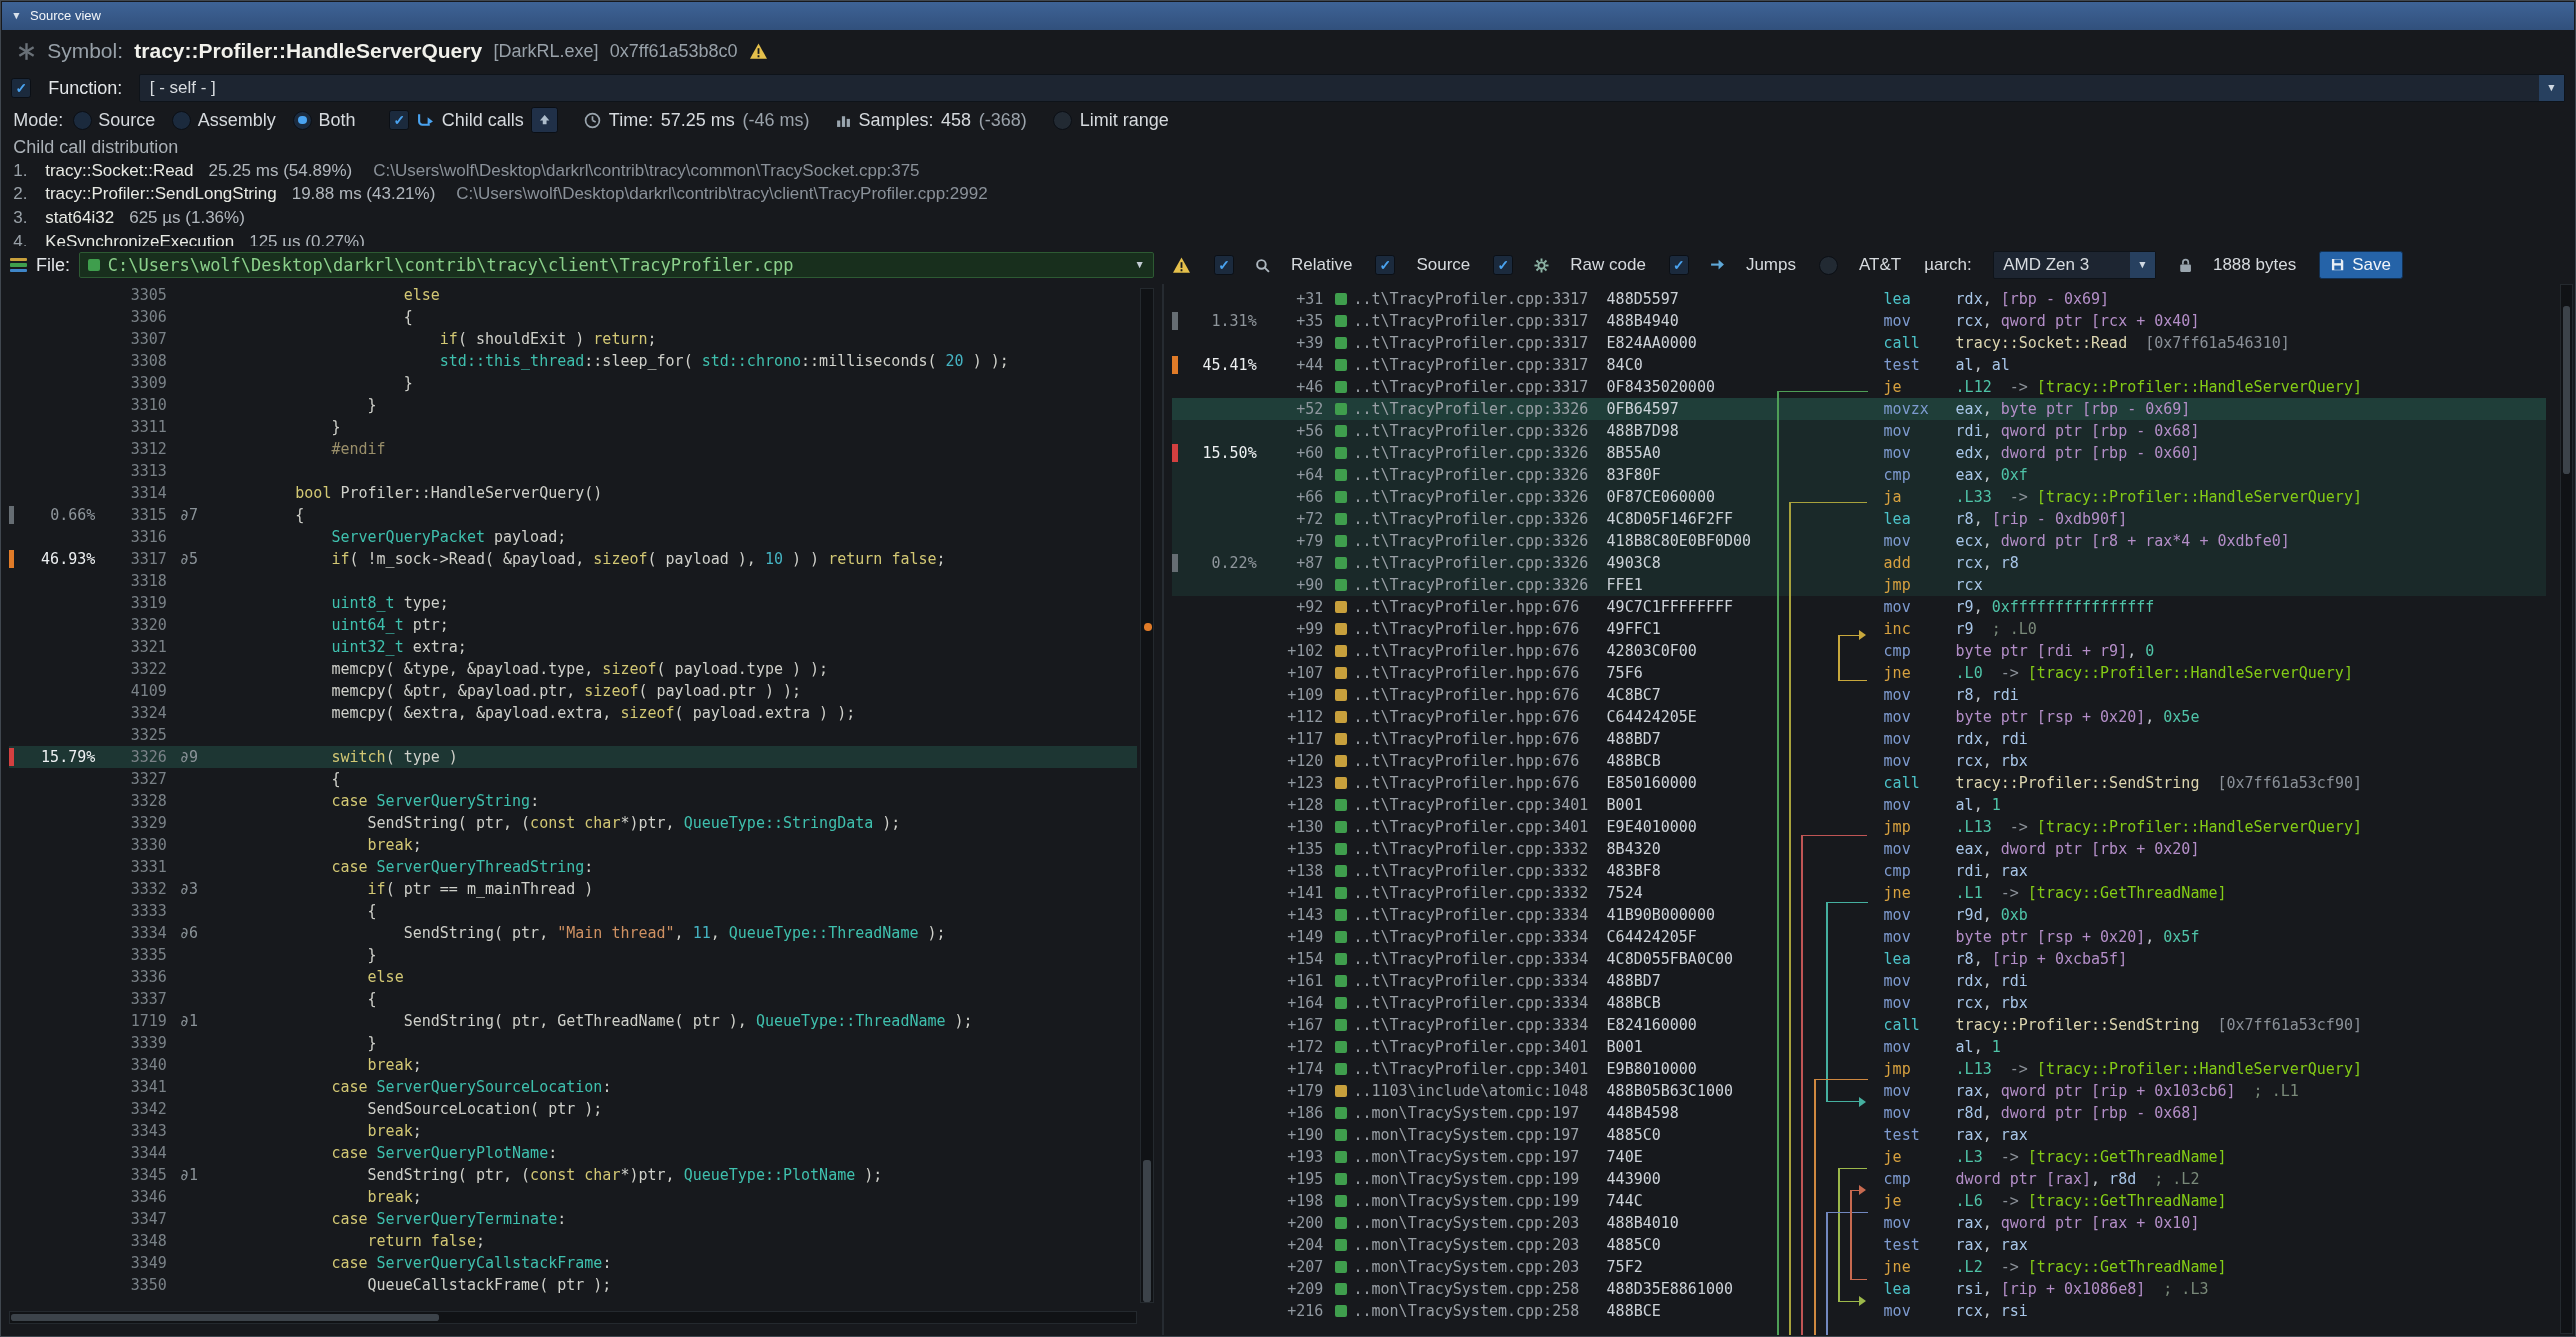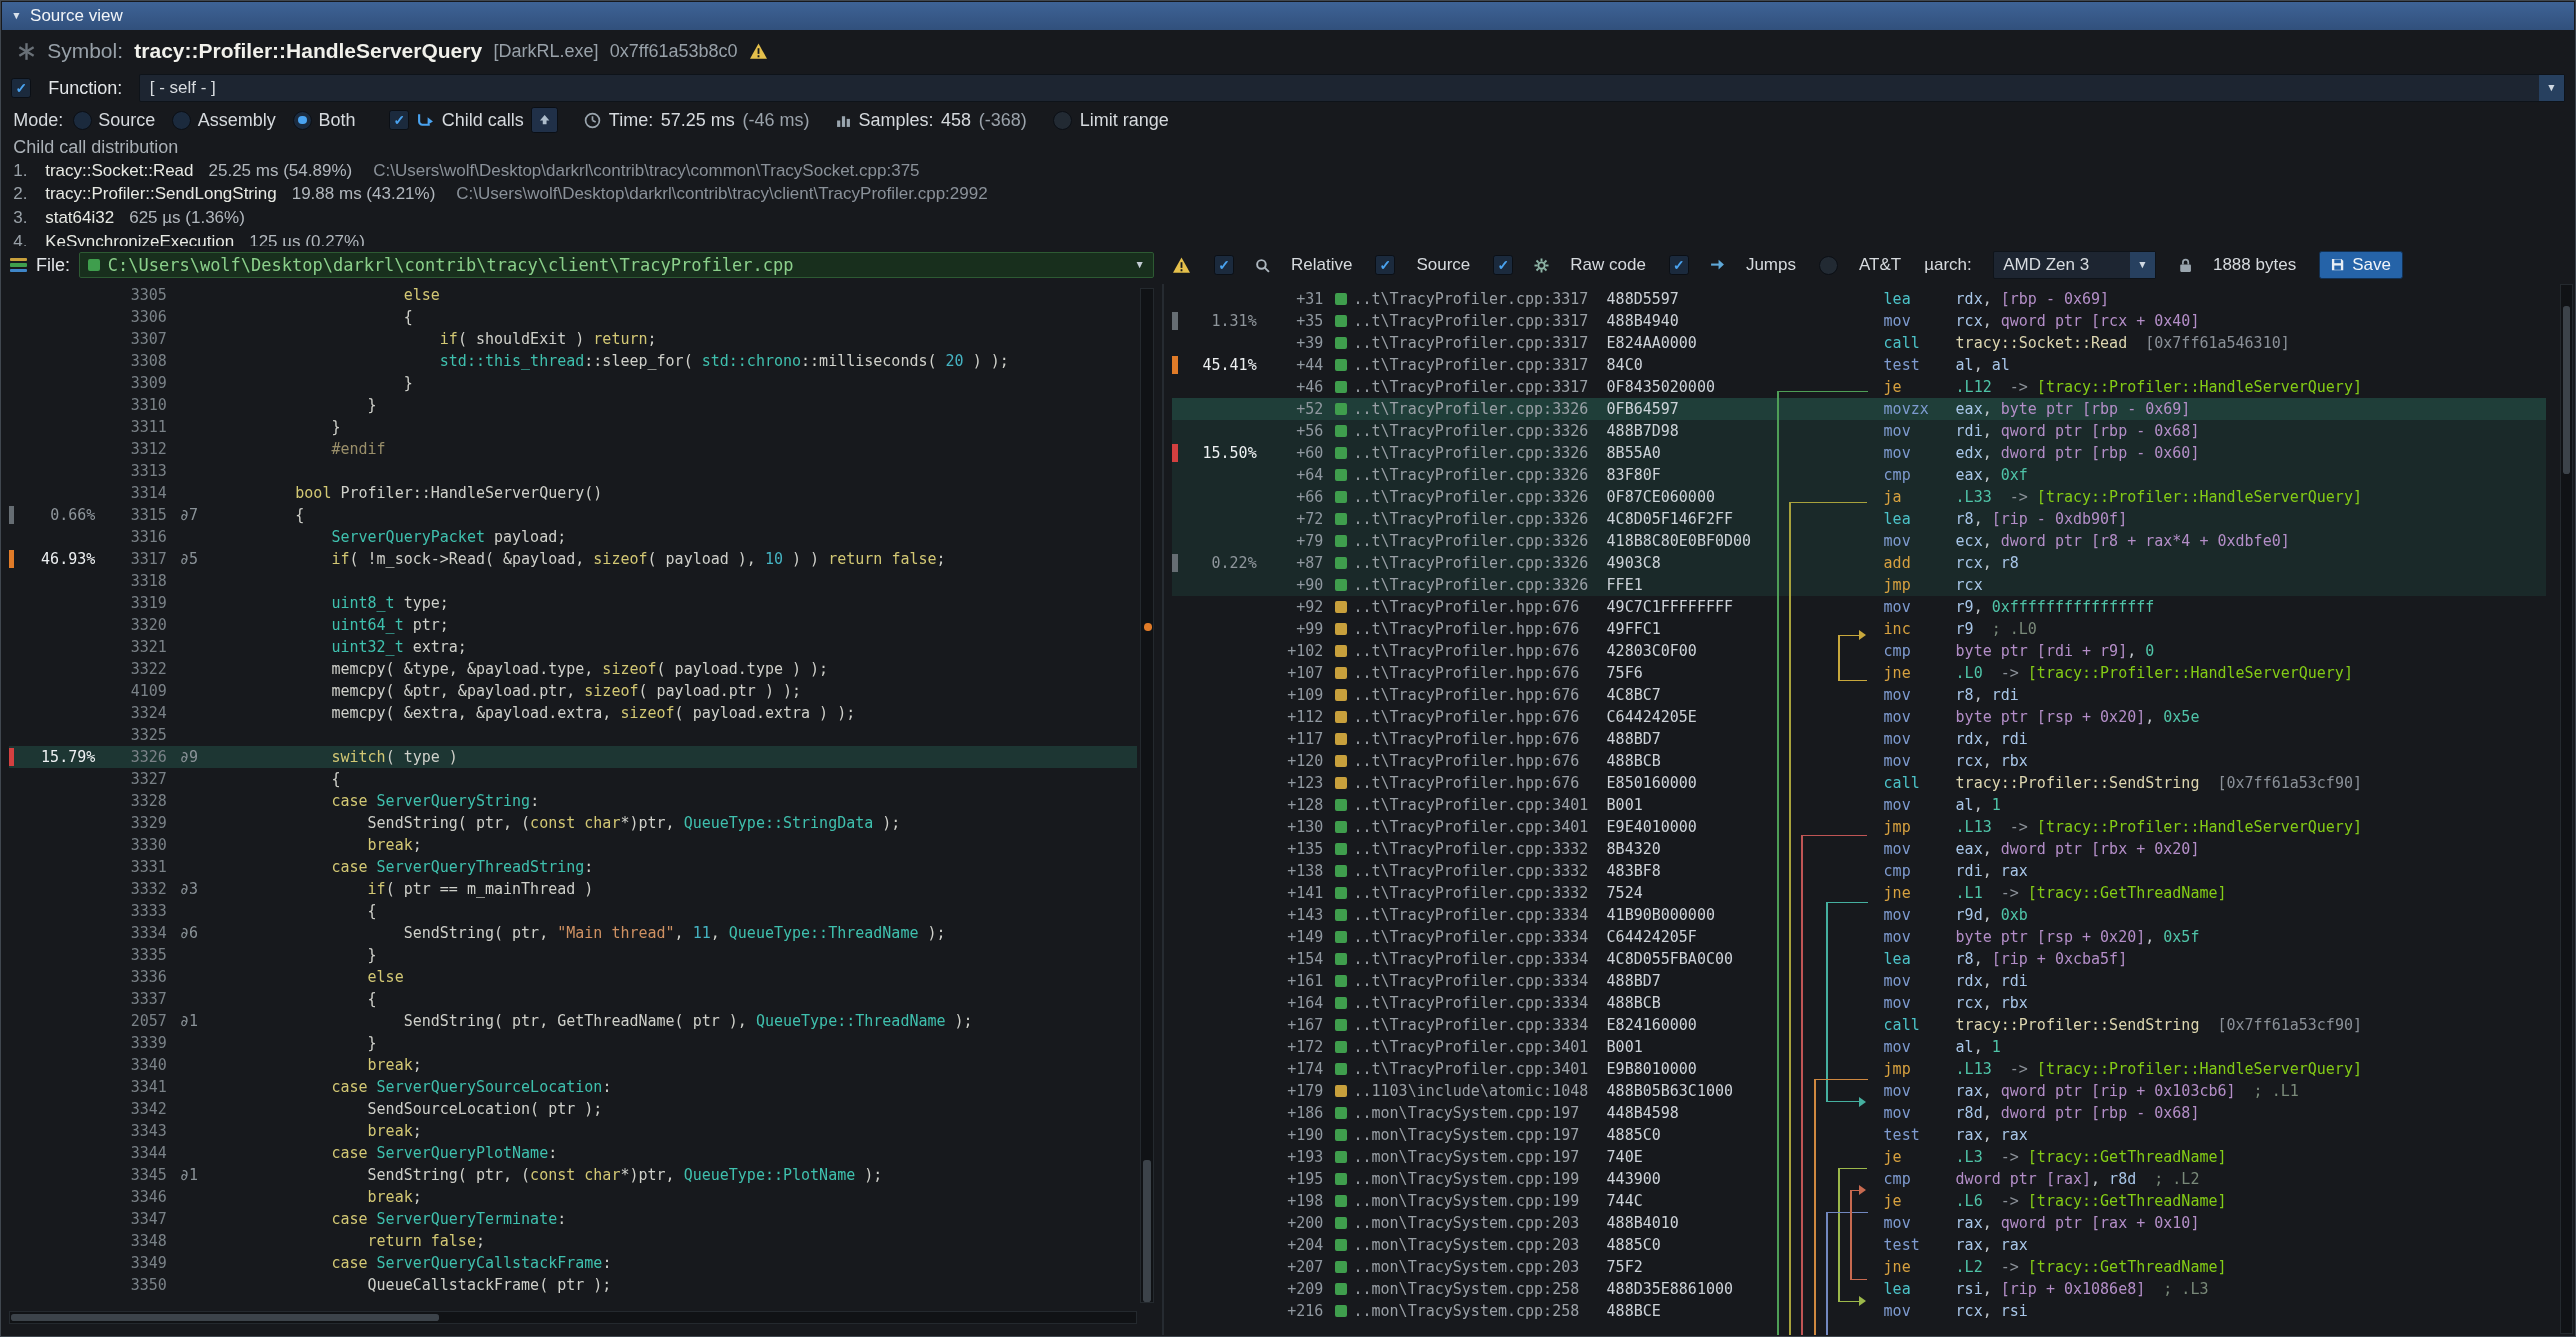--- a/index.html
+++ b/index.html
@@ -3,21 +3,21 @@
 <meta charset="utf-8">
 <style>
   html,body{margin:0;padding:0;background:#0b0c0e;}
   body{width:2576px;height:1338px;overflow:hidden;font-family:"Liberation Sans",sans-serif;color:#d6dade;}
   #window{position:absolute;inset:0;background:#17191d;border:0.9px solid #40474f;box-sizing:border-box;}
 
   
   #titlebar{position:absolute;left:0.9px;top:0.9px;right:0.9px;height:28px;background:linear-gradient(180deg,#3e6396,#31507c);
     display:flex;align-items:center;gap:8.5px;padding-left:9.4px;box-sizing:border-box;}
   #titlebar .tri{font-size:10.4px;color:#d9e2ec;}
-  #titlebar .ttl{font-size:17px;color:#f2f5f8;}
+  #titlebar .ttl{font-size:13px;color:#f2f5f8;}
 
   
   #symbolrow{position:absolute;left:0.9px;top:29px;right:0.9px;height:42px;display:flex;align-items:center;gap:11.3px;padding-left:15px;}
   .symlabel{font-size:21px;color:#97a0a8;}
   .symname{font-size:21px;color:#f1f1ec;font-weight:bold;}
   .symmod,.symaddr{font-size:18px;color:#98a1a9;}
 
   
   .cb{width:18px;height:18px;background:#1b2a3d;border:0.9px solid #0b0f15;border-radius:2.8px;display:flex;align-items:center;justify-content:center;flex:none;}
   .cb.on::after{content:"✓";color:#4aa3f0;font-size:14px;font-weight:bold;line-height:1;}
@@ -369,21 +369,21 @@
         <div class="srow"><div class="sbar"></div><span class="spct p-sm"></span><span class="snum">3328</span><span class="smark"></span><span class="scode"><span class="c-pl">            </span><span class="c-kw">case</span><span class="c-pl"> </span><span class="c-ty">ServerQueryString</span><span class="c-pl">:</span></span></div>
         <div class="srow"><div class="sbar"></div><span class="spct p-sm"></span><span class="snum">3329</span><span class="smark"></span><span class="scode"><span class="c-pl">                SendString( ptr, (</span><span class="c-kw">const</span><span class="c-pl"> </span><span class="c-kw">char</span><span class="c-pl">*)ptr, </span><span class="c-ty">QueueType::StringData</span><span class="c-pl"> );</span></span></div>
         <div class="srow"><div class="sbar"></div><span class="spct p-sm"></span><span class="snum">3330</span><span class="smark"></span><span class="scode"><span class="c-pl">                </span><span class="c-kw">break</span><span class="c-pl">;</span></span></div>
         <div class="srow"><div class="sbar"></div><span class="spct p-sm"></span><span class="snum">3331</span><span class="smark"></span><span class="scode"><span class="c-pl">            </span><span class="c-kw">case</span><span class="c-pl"> </span><span class="c-ty">ServerQueryThreadString</span><span class="c-pl">:</span></span></div>
         <div class="srow"><div class="sbar"></div><span class="spct p-sm"></span><span class="snum">3332</span><span class="smark">∂3</span><span class="scode"><span class="c-pl">                </span><span class="c-kw">if</span><span class="c-pl">( ptr == m_mainThread )</span></span></div>
         <div class="srow"><div class="sbar"></div><span class="spct p-sm"></span><span class="snum">3333</span><span class="smark"></span><span class="scode"><span class="c-pl">                {</span></span></div>
         <div class="srow"><div class="sbar"></div><span class="spct p-sm"></span><span class="snum">3334</span><span class="smark">∂6</span><span class="scode"><span class="c-pl">                    SendString( ptr, </span><span class="c-str">"Main thread"</span><span class="c-pl">, </span><span class="c-num">11</span><span class="c-pl">, </span><span class="c-ty">QueueType::ThreadName</span><span class="c-pl"> );</span></span></div>
         <div class="srow"><div class="sbar"></div><span class="spct p-sm"></span><span class="snum">3335</span><span class="smark"></span><span class="scode"><span class="c-pl">                }</span></span></div>
         <div class="srow"><div class="sbar"></div><span class="spct p-sm"></span><span class="snum">3336</span><span class="smark"></span><span class="scode"><span class="c-pl">                </span><span class="c-kw">else</span></span></div>
         <div class="srow"><div class="sbar"></div><span class="spct p-sm"></span><span class="snum">3337</span><span class="smark"></span><span class="scode"><span class="c-pl">                {</span></span></div>
-        <div class="srow"><div class="sbar"></div><span class="spct p-sm"></span><span class="snum">2057</span><span class="smark">∂1</span><span class="scode"><span class="c-pl">                    SendString( ptr, GetThreadName( ptr ), </span><span class="c-ty">QueueType::ThreadName</span><span class="c-pl"> );</span></span></div>
+        <div class="srow"><div class="sbar"></div><span class="spct p-sm"></span><span class="snum">1719</span><span class="smark">∂1</span><span class="scode"><span class="c-pl">                    SendString( ptr, GetThreadName( ptr ), </span><span class="c-ty">QueueType::ThreadName</span><span class="c-pl"> );</span></span></div>
         <div class="srow"><div class="sbar"></div><span class="spct p-sm"></span><span class="snum">3339</span><span class="smark"></span><span class="scode"><span class="c-pl">                }</span></span></div>
         <div class="srow"><div class="sbar"></div><span class="spct p-sm"></span><span class="snum">3340</span><span class="smark"></span><span class="scode"><span class="c-pl">                </span><span class="c-kw">break</span><span class="c-pl">;</span></span></div>
         <div class="srow"><div class="sbar"></div><span class="spct p-sm"></span><span class="snum">3341</span><span class="smark"></span><span class="scode"><span class="c-pl">            </span><span class="c-kw">case</span><span class="c-pl"> </span><span class="c-ty">ServerQuerySourceLocation</span><span class="c-pl">:</span></span></div>
         <div class="srow"><div class="sbar"></div><span class="spct p-sm"></span><span class="snum">3342</span><span class="smark"></span><span class="scode"><span class="c-pl">                SendSourceLocation( ptr );</span></span></div>
         <div class="srow"><div class="sbar"></div><span class="spct p-sm"></span><span class="snum">3343</span><span class="smark"></span><span class="scode"><span class="c-pl">                </span><span class="c-kw">break</span><span class="c-pl">;</span></span></div>
         <div class="srow"><div class="sbar"></div><span class="spct p-sm"></span><span class="snum">3344</span><span class="smark"></span><span class="scode"><span class="c-pl">            </span><span class="c-kw">case</span><span class="c-pl"> </span><span class="c-ty">ServerQueryPlotName</span><span class="c-pl">:</span></span></div>
         <div class="srow"><div class="sbar"></div><span class="spct p-sm"></span><span class="snum">3345</span><span class="smark">∂1</span><span class="scode"><span class="c-pl">                SendString( ptr, (</span><span class="c-kw">const</span><span class="c-pl"> </span><span class="c-kw">char</span><span class="c-pl">*)ptr, </span><span class="c-ty">QueueType::PlotName</span><span class="c-pl"> );</span></span></div>
         <div class="srow"><div class="sbar"></div><span class="spct p-sm"></span><span class="snum">3346</span><span class="smark"></span><span class="scode"><span class="c-pl">                </span><span class="c-kw">break</span><span class="c-pl">;</span></span></div>
         <div class="srow"><div class="sbar"></div><span class="spct p-sm"></span><span class="snum">3347</span><span class="smark"></span><span class="scode"><span class="c-pl">            </span><span class="c-kw">case</span><span class="c-pl"> </span><span class="c-ty">ServerQueryTerminate</span><span class="c-pl">:</span></span></div>
         <div class="srow"><div class="sbar"></div><span class="spct p-sm"></span><span class="snum">3348</span><span class="smark"></span><span class="scode"><span class="c-pl">                </span><span class="c-kw">return</span><span class="c-pl"> </span><span class="c-kw">false</span><span class="c-pl">;</span></span></div>

